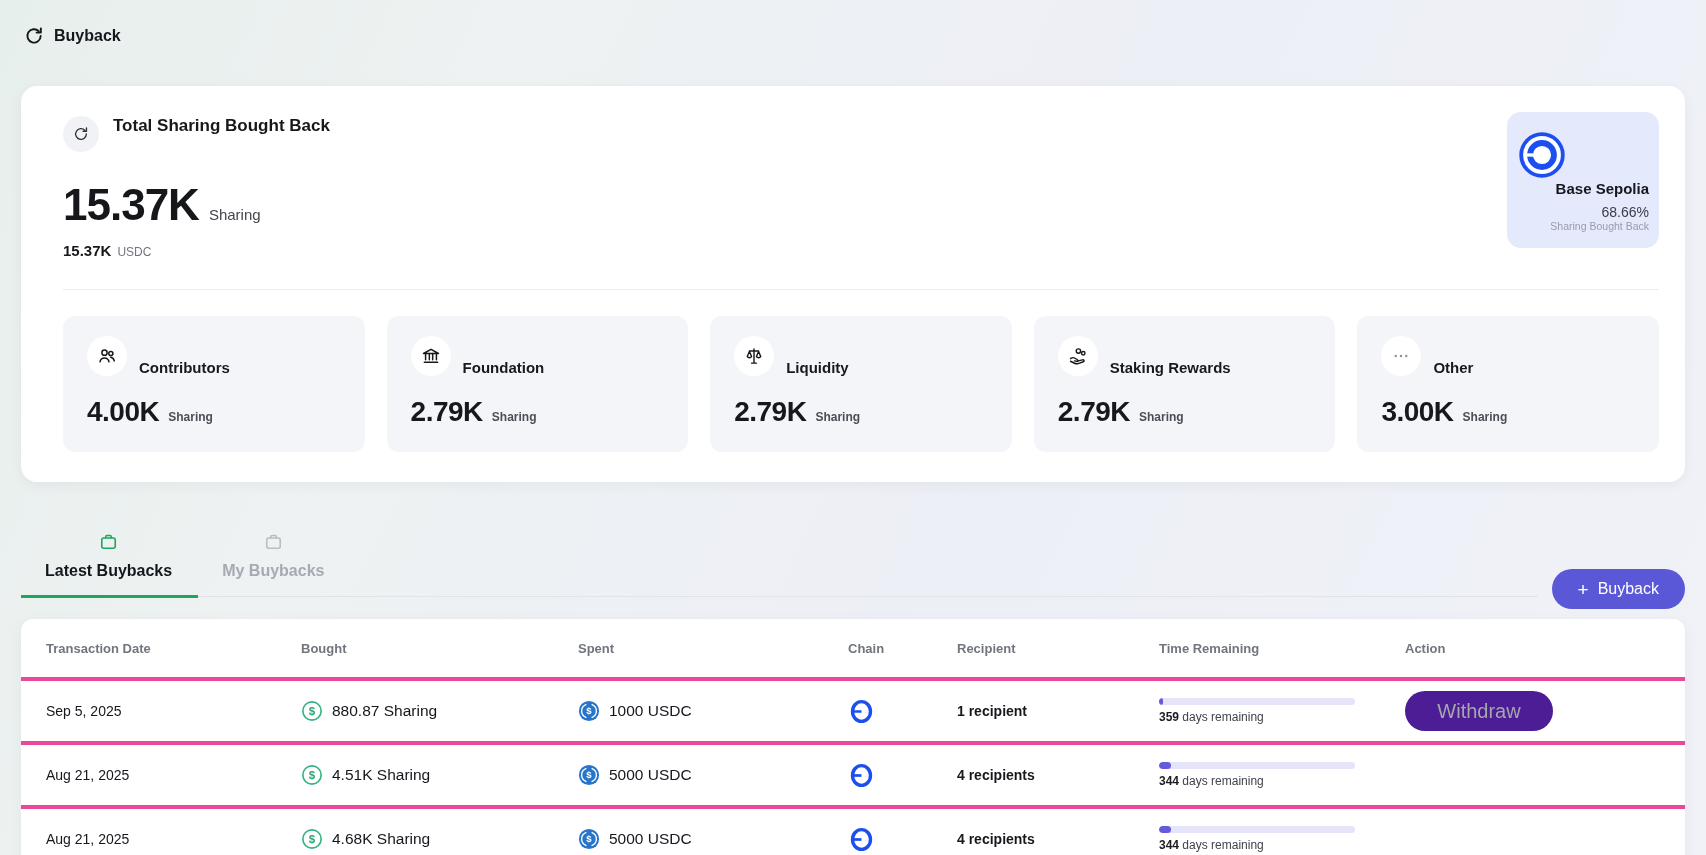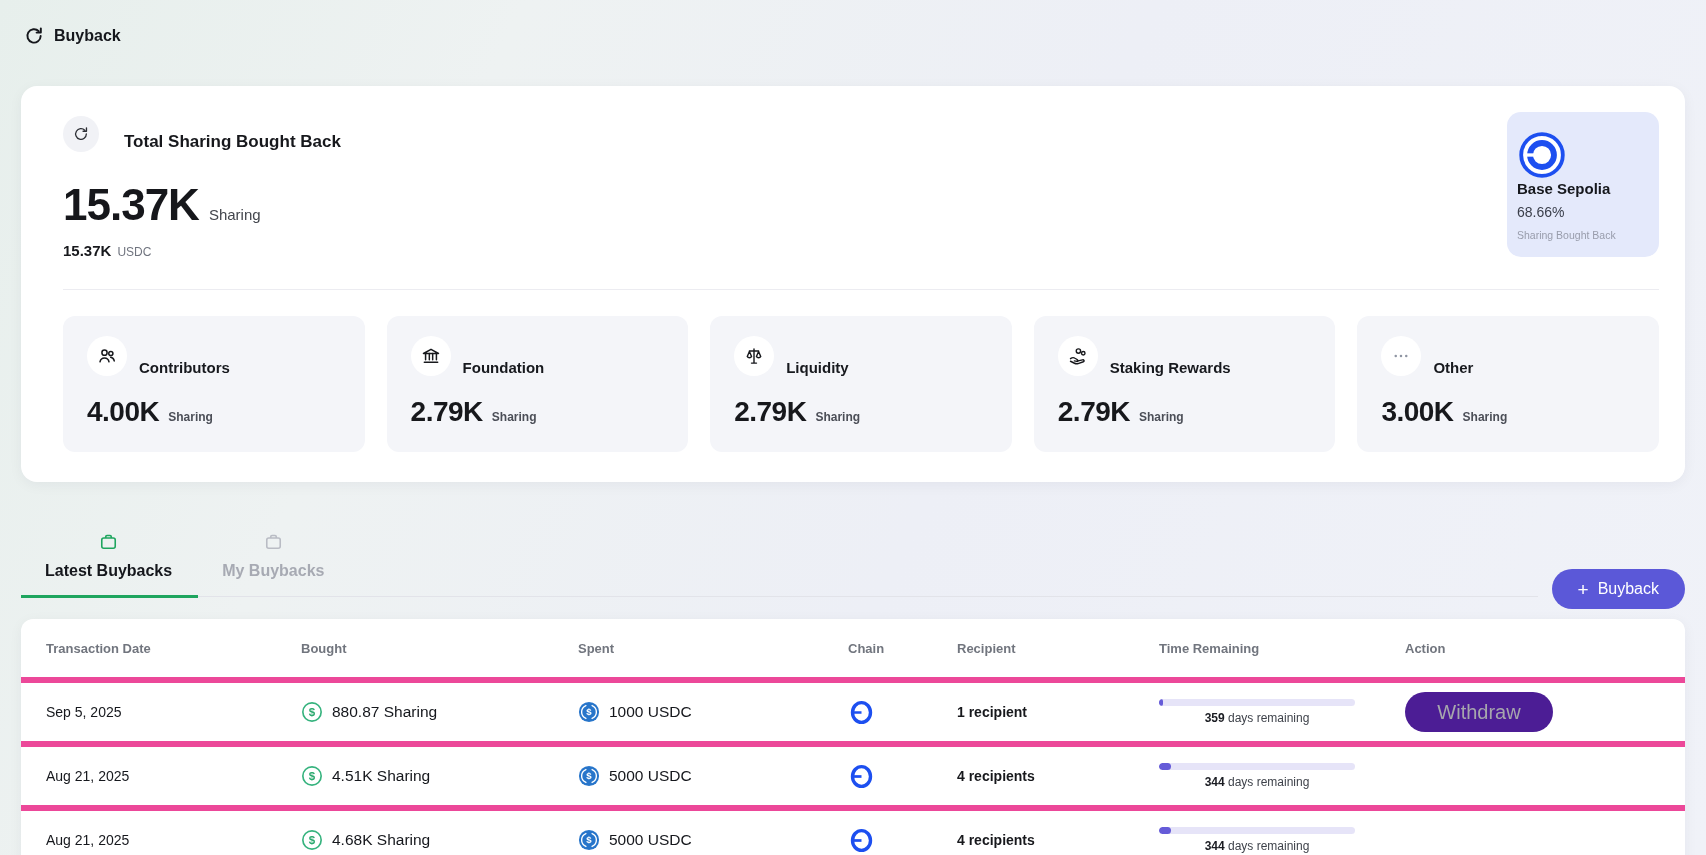--- a/index.html
+++ b/index.html
@@ -14,40 +14,40 @@
   
   .page-header { display:flex; align-items:center; gap:10px; padding:26px 24px 0; }
   .page-header .hdr-icon { width:20px; height:20px; }
   .page-header h1 { font-size:16px; font-weight:700; color:#15171c; }
 
   
   .summary-card {
     position:relative; margin:40px 21px 0; background:#fff; border-radius:16px;
     padding:30px 26px 30px 42px; box-shadow:0 3px 14px rgba(25,28,60,.05);
   }
-  .summary-head { display:flex; align-items:flex-end; gap:25px; }
+  .summary-head { display:flex; align-items:flex-start; gap:14px; }
   .icon-circle { width:36px; height:36px; border-radius:50%; background:#f1f2f6;
     display:flex; align-items:center; justify-content:center; }
   .summary-head h2 { font-size:17px; font-weight:700; }
   .summary-value { margin-top:28px; display:flex; align-items:baseline; gap:10px; }
   .summary-value .big { font-size:44px; font-weight:700; letter-spacing:-1px; color:#16171b; }
   .summary-value .unit { font-size:15px; color:#43464d; }
   .summary-usdc { margin-top:12px; display:flex; align-items:baseline; gap:6px; }
   .summary-usdc .v { font-size:15px; font-weight:700; }
   .summary-usdc .u { font-size:12px; color:#70747f; }
   .summary-divider { border:none; border-top:1px solid #ececf1; margin:30px 0 26px; }
 
   .chain-chip {
     position:absolute; top:26px; right:26px; width:152px; background:#e4e9fb;
-    border-radius:14px; padding:18px 10px 16px; text-align:left;
+    border-radius:14px; padding:18px 10px 16px; text-align:right;
   }
   .chain-chip .logo { margin:0 auto 12px; width:50px; height:50px; }
   .chain-chip .name { font-size:15px; font-weight:700; color:#16181d; }
   .chain-chip .pct { font-size:14px; color:#3a3e4a; margin-top:7px; }
-  .chain-chip .cap { font-size:10.5px; color:#989cab; margin-top:9px; }
+  .chain-chip .cap { font-size:10.5px; color:#989cab; }
 
   .breakdown { display:flex; gap:22px; }
   .stat-card { flex:1; background:#f4f5f9; border-radius:12px; padding:20px 24px 24px; }
   .stat-head { display:flex; align-items:flex-end; gap:12px; }
   .stat-icon { width:40px; height:40px; border-radius:50%; background:#fff;
     display:flex; align-items:center; justify-content:center; }
   .stat-head .lbl { font-size:15px; font-weight:700; color:#17191e; }
   .stat-value { margin-top:20px; display:flex; align-items:baseline; gap:9px; }
   .stat-value .v { font-size:28px; font-weight:700; letter-spacing:-.5px; }
   .stat-value .u { font-size:12px; font-weight:600; color:#4b4e57; }
@@ -68,28 +68,28 @@
   }
   .new-buyback-btn .plus { font-size:19px; font-weight:400; line-height:1; }
 
   
   .table-card { margin:22px 21px 0; background:#fff; border-radius:12px 12px 0 0;
     box-shadow:0 3px 14px rgba(25,28,60,.05); height:280px; overflow:hidden; }
   .t-row { display:grid; grid-template-columns:255px 277px 270px 109px 202px 246px 1fr;
     align-items:center; padding-left:25px; }
   .t-head { height:58px; }
   .t-head .th { font-size:13px; font-weight:600; color:#71757e; }
-  .t-body-row { height:64px; border-top:6px solid #ec4899; }
+  .t-body-row { height:64px; border-top:4px solid #ec4899; }
   .cell-date { font-size:14px; color:#16181d; }
   .cell-asset { display:flex; align-items:center; gap:9px; font-size:15.5px; font-weight:500; color:#15171c; }
   .cell-recipient { font-size:14px; font-weight:700; }
   .progress-wrap { width:196px; }
   .progress-track { height:7px; border-radius:4px; background:#e6e4f8; overflow:hidden; }
   .progress-fill { height:100%; border-radius:4px; background:#655bd8; }
-  .progress-label { margin-top:5px; font-size:12px; color:#3f434b; text-align:center; }
+  .progress-label { margin-top:5px; font-size:12px; color:#3f434b; text-align:left; }
   .progress-label b { color:#1a1c22; }
   .withdraw-btn { width:148px; height:40px; border:none; border-radius:20px;
     background:#4c1d95; color:#a6a6ad; font-family:inherit; font-size:20px; cursor:not-allowed; }
 </style>
 </head>
 <body>
 
 <div class="page-header">
   <span class="hdr-icon">
     <svg viewBox="0 0 24 24" width="20" height="20">

